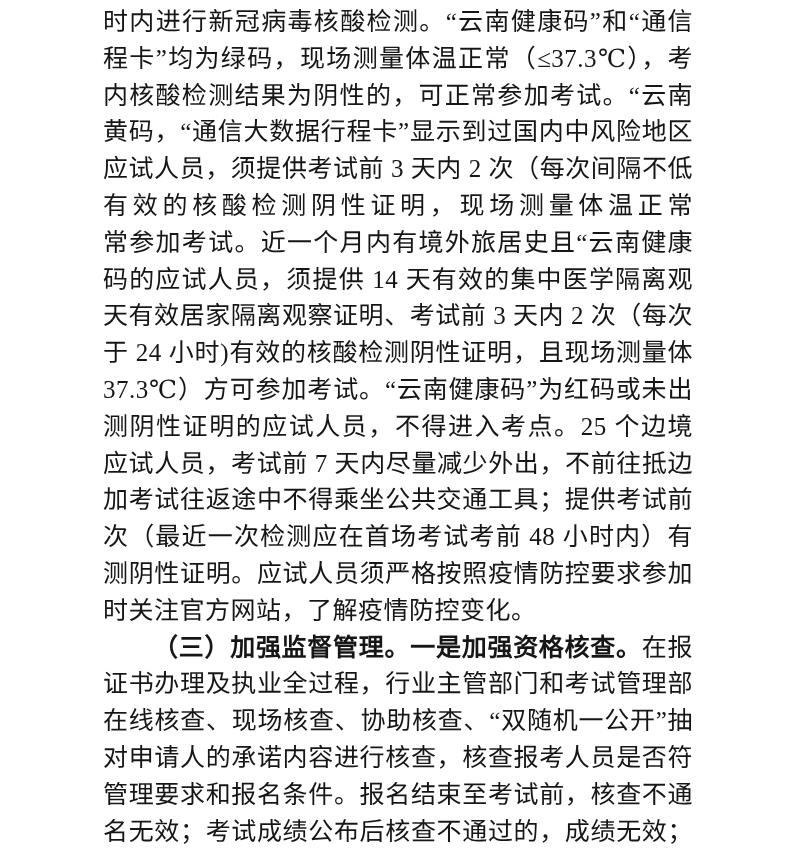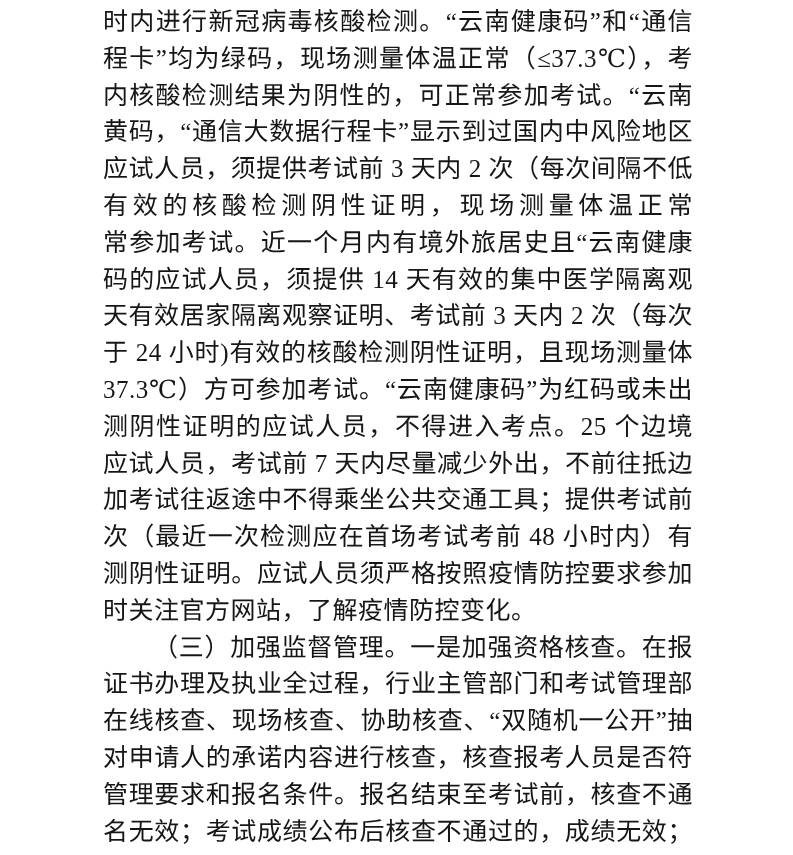--- a/index.html
+++ b/index.html
@@ -32,21 +32,21 @@
     letter-spacing: 0.5px;
   }
   .line--end {
     text-align: right;
     text-align-last: left;
   }
   .line--indent {
     text-indent: 50px;
   }
   .bold {
-    font-weight: 400;
+    font-weight: 700;
   }
 </style>
 </head>
 <body>
 
 <div class="page">
   <div class="textblock">
 
     <div class="line">时内进行新冠病毒核酸检测。“云南健康码”和“通信大数据行</div>
     <div class="line">程卡”均为绿码，现场测量体温正常（≤37.3℃），考前 48 小时</div>

